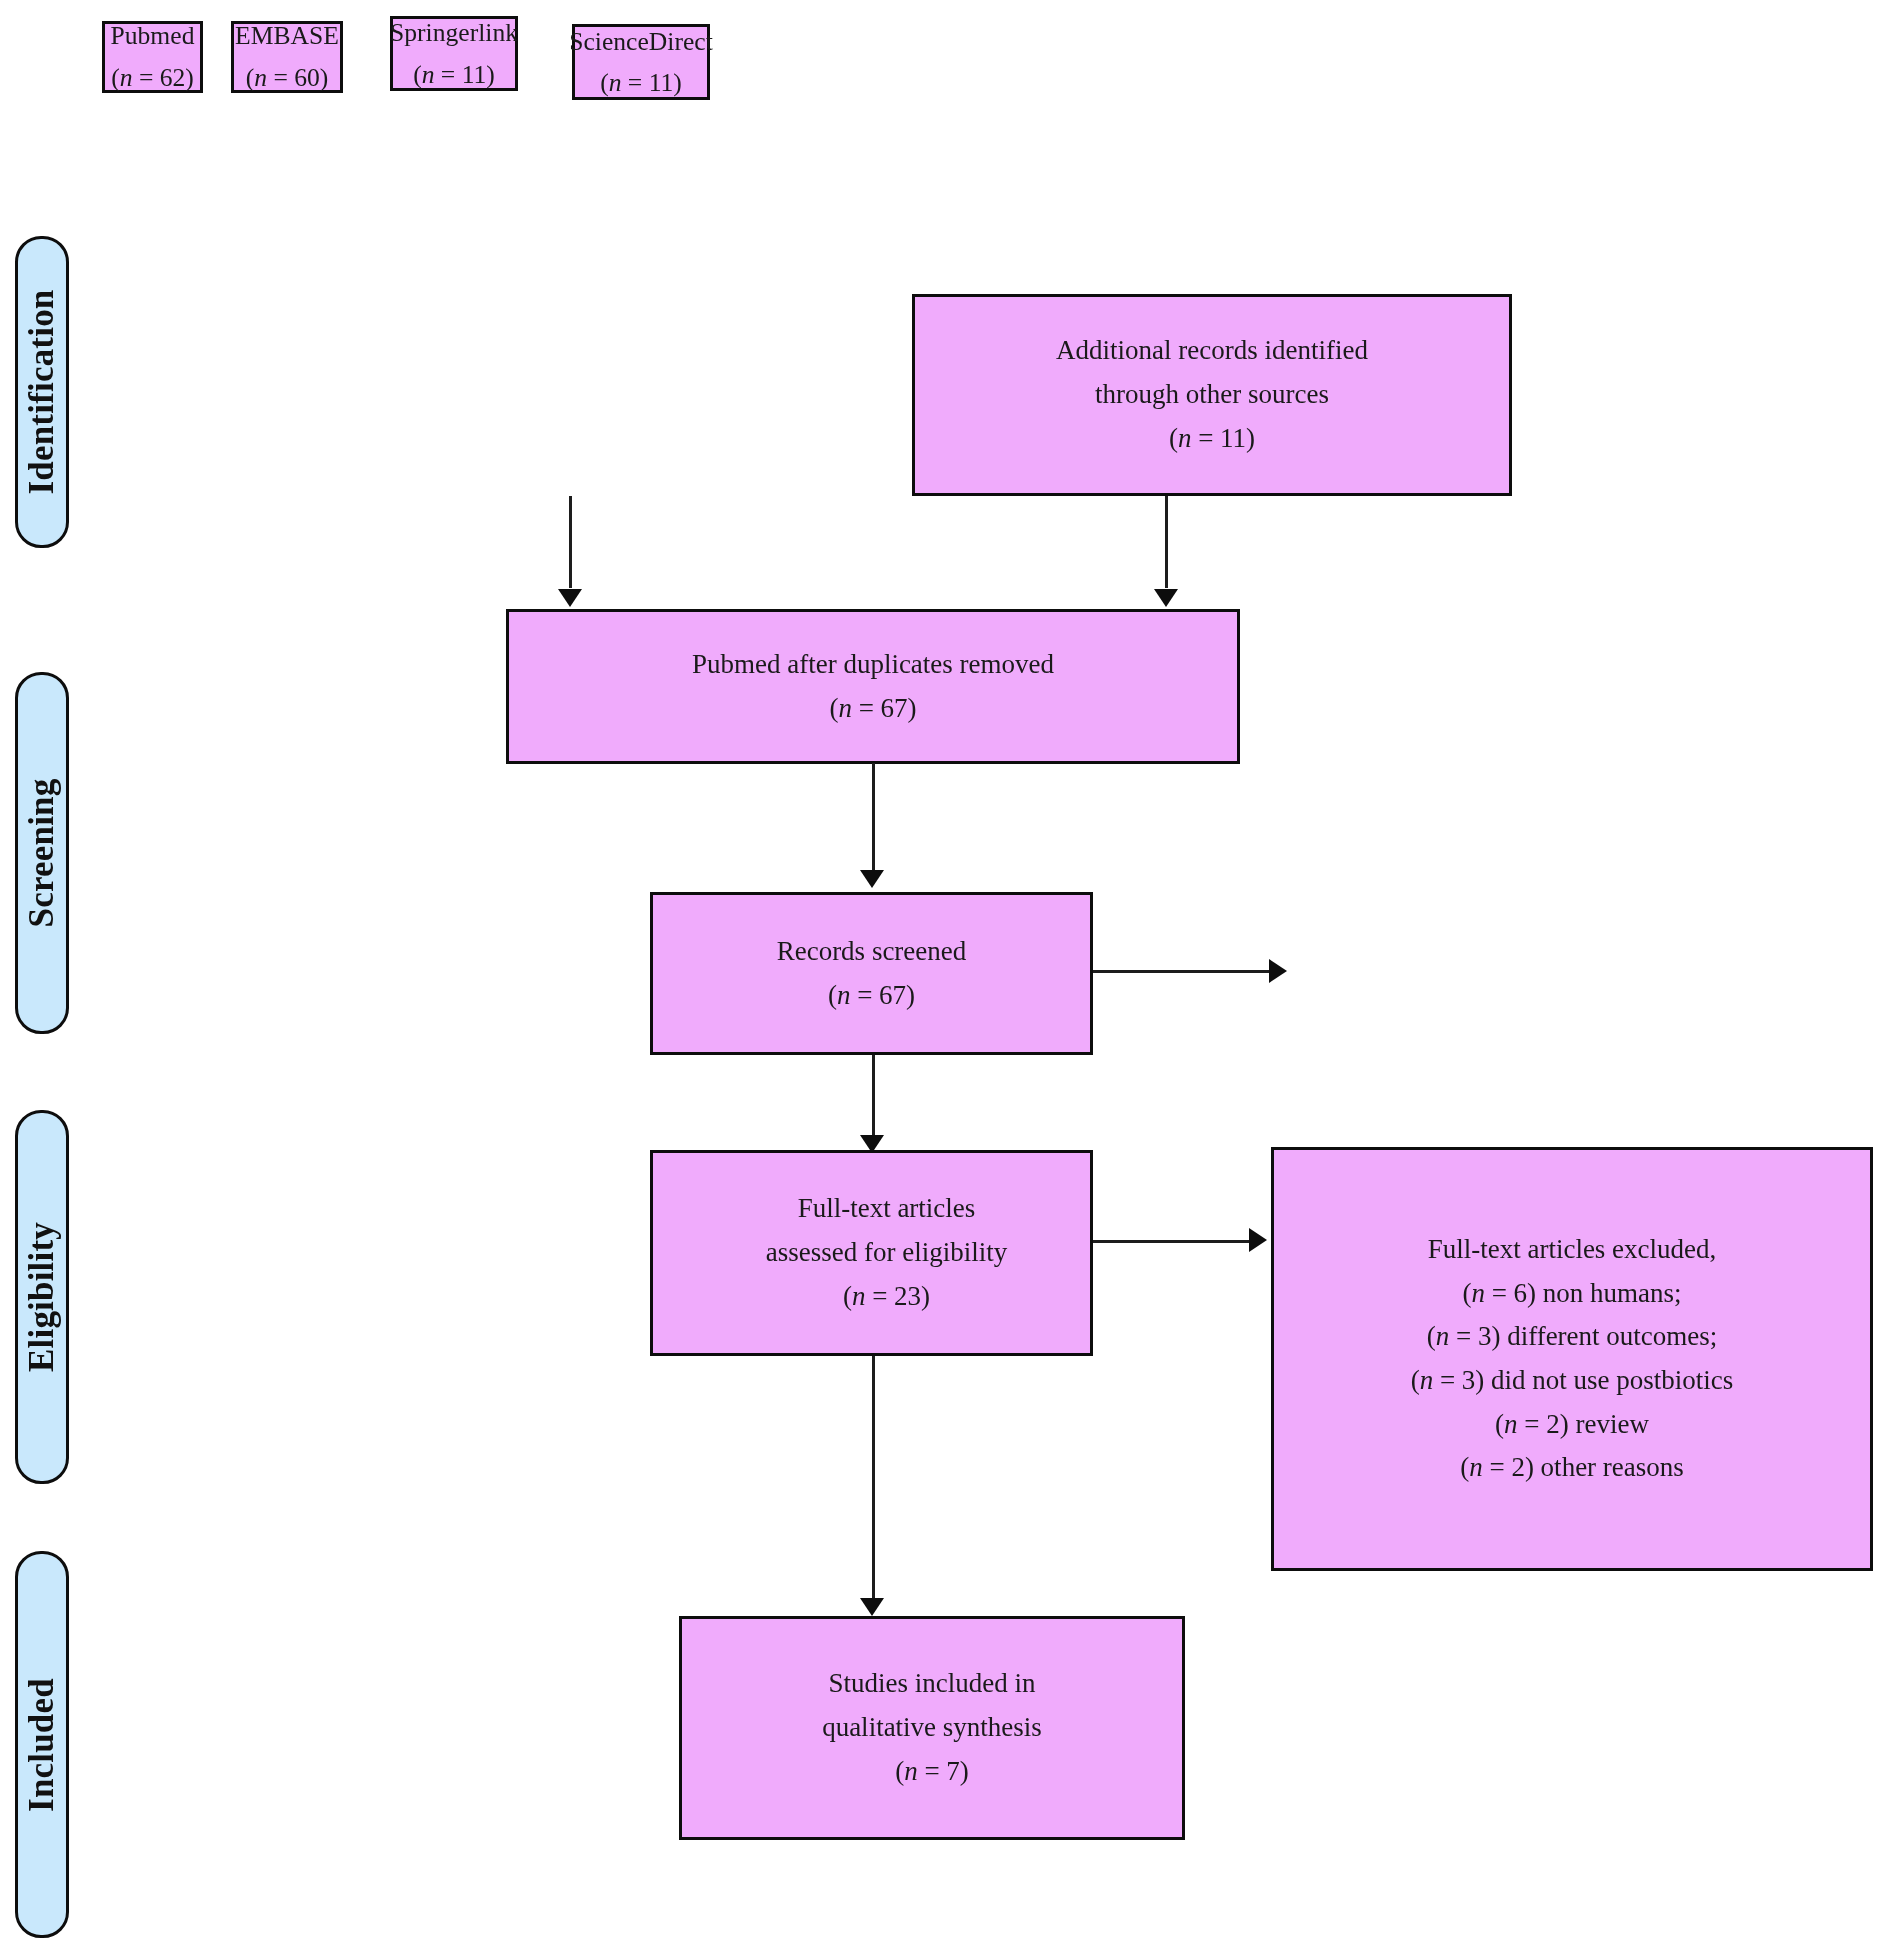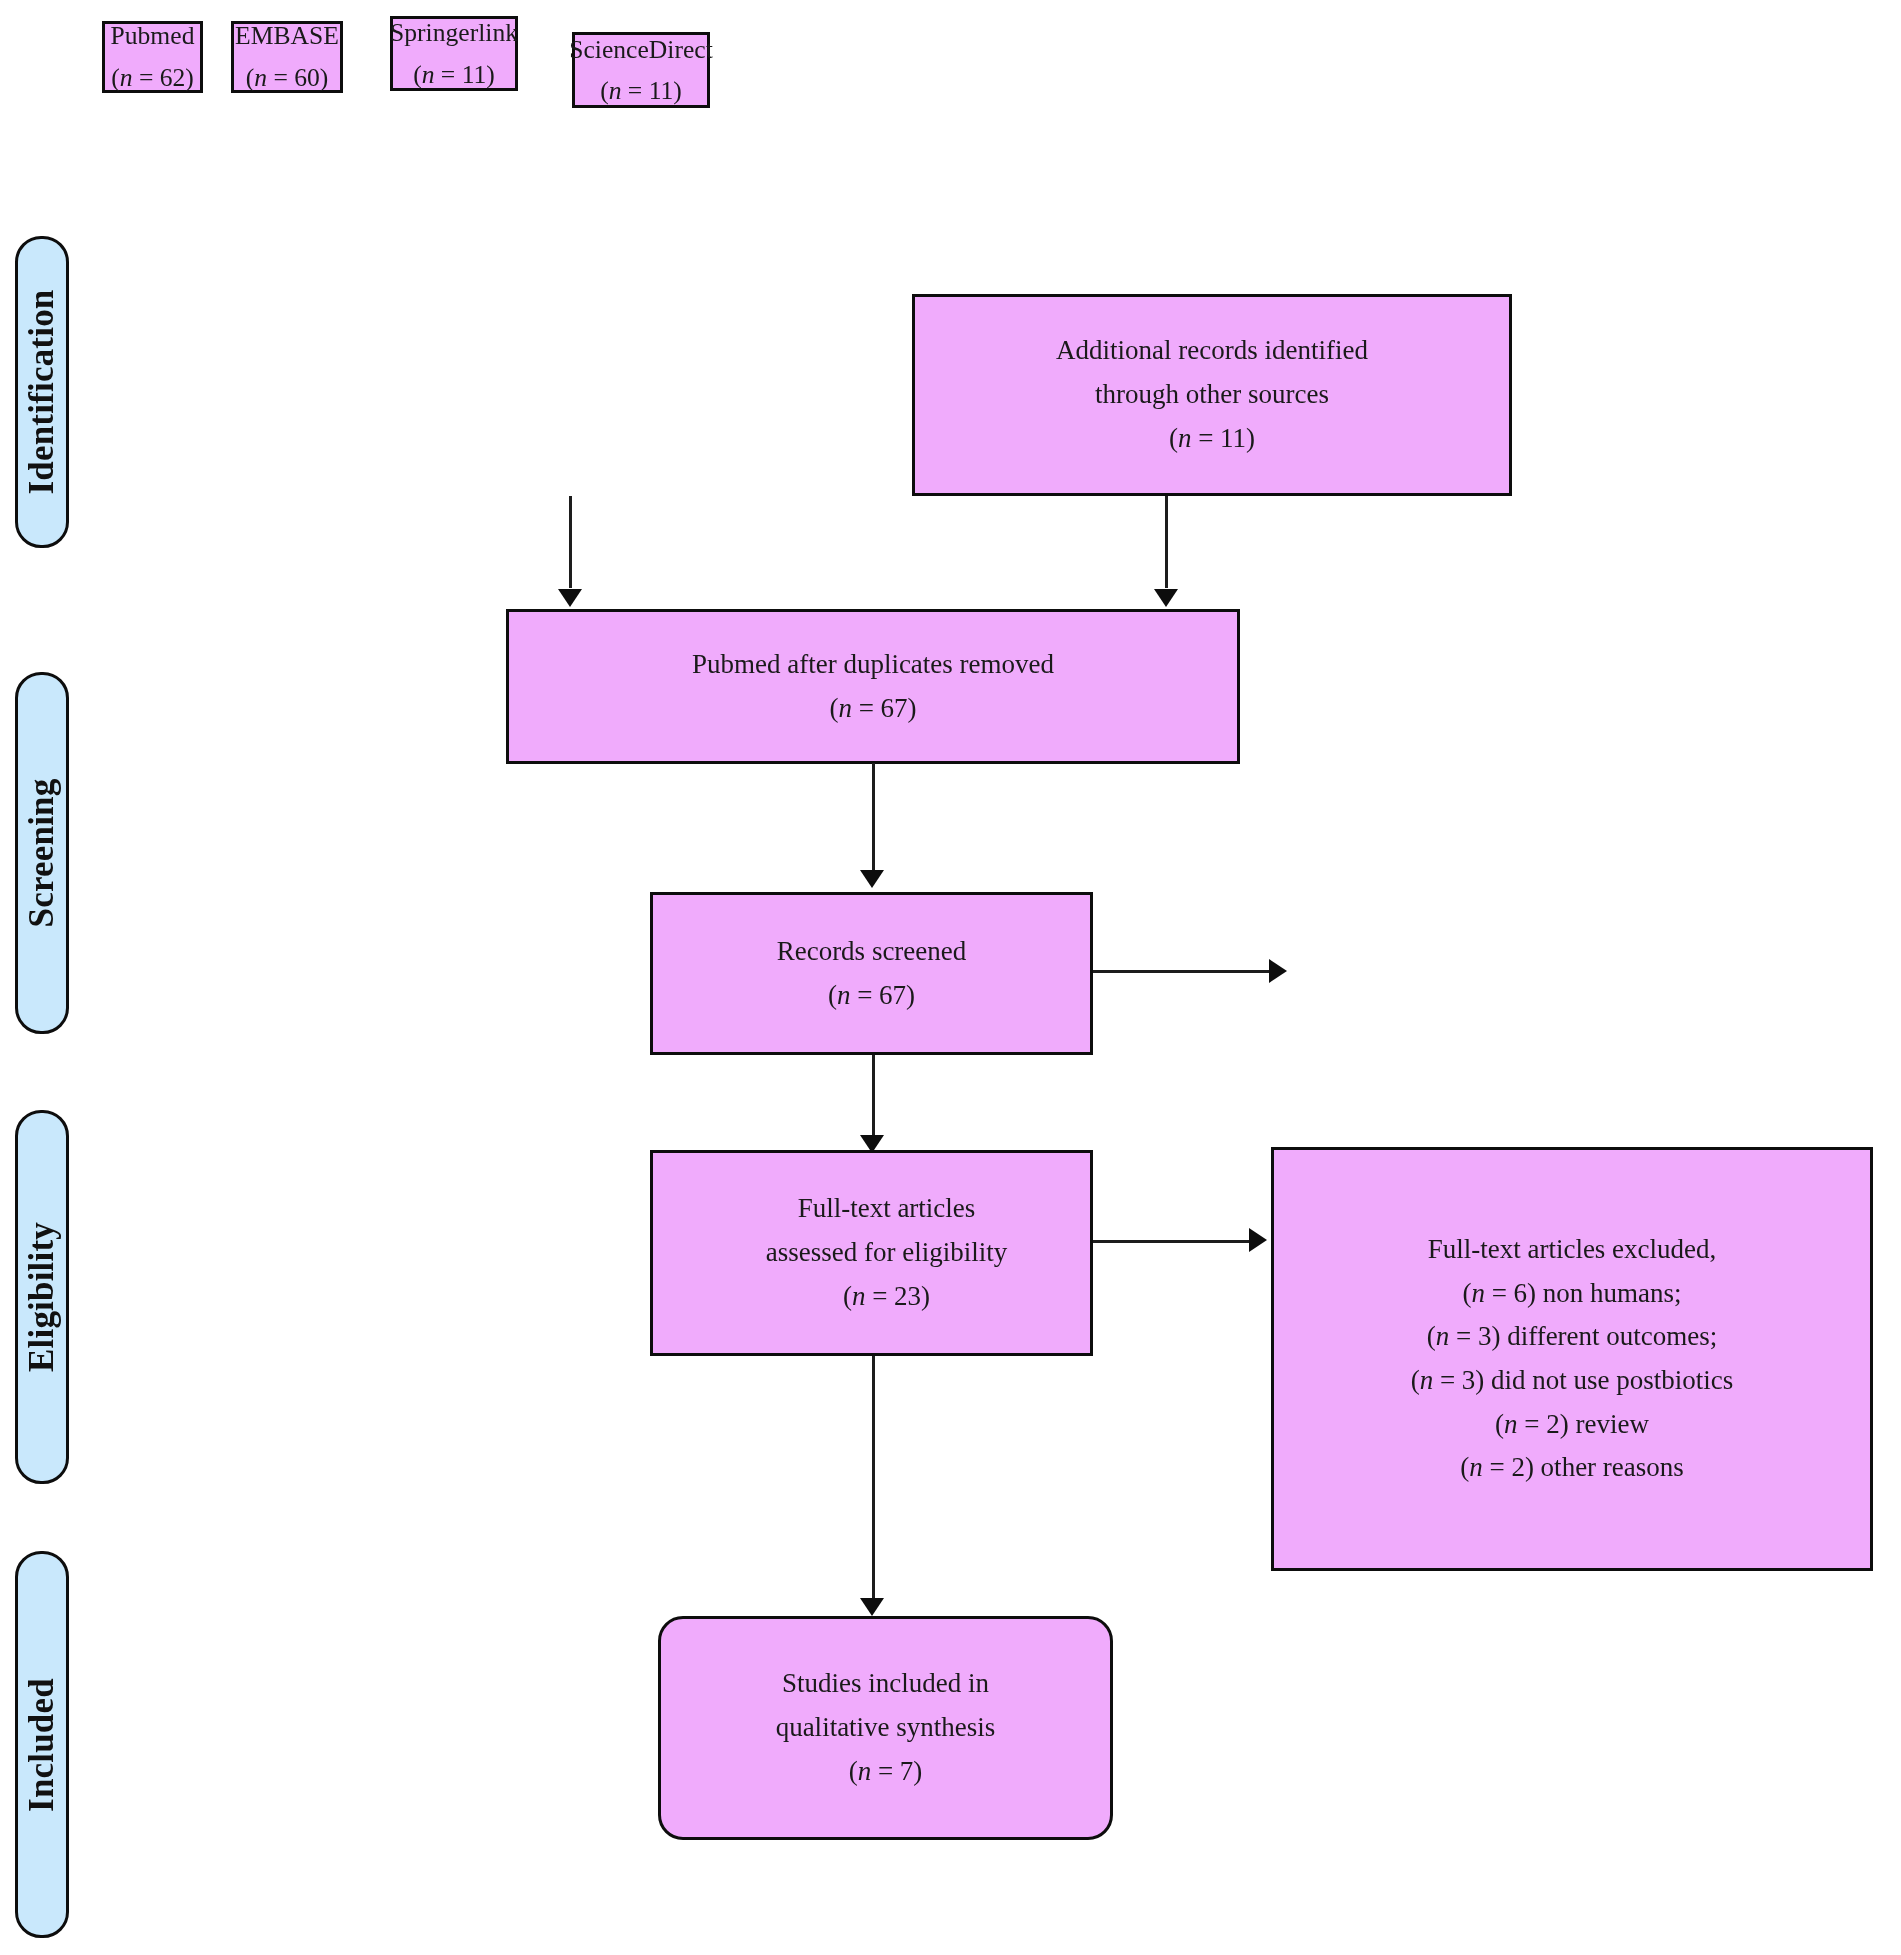--- a/index.html
+++ b/index.html
@@ -90,21 +90,21 @@
   <div class="box src" style="left:231px; top:20.6px; width:112px; height:72px;">
     <span class="line">EMBASE</span>
     <span class="line">(<span class="ital">n</span> = 60)</span>
   </div>
 
   <div class="box src" style="left:390px; top:16px; width:128px; height:75px;">
     <span class="line">Springerlink</span>
     <span class="line">(<span class="ital">n</span> = 11)</span>
   </div>
 
-  <div class="box src" style="left:572px; top:32px; width:138px; height:76px;">
+  <div class="box src" style="left:572px; top:24px; width:138px; height:76px;">
     <span class="line">ScienceDirect</span>
     <span class="line">(<span class="ital">n</span> = 11)</span>
   </div>
 
   <div class="stage" style="left:15px; top:236px; width:54px; height:312px;">
     <span class="stage-text">Identification</span>
   </div>
 
   <div class="stage" style="left:15px; top:672px; width:54px; height:362px;">
     <span class="stage-text">Screening</span>
@@ -165,20 +165,20 @@
     <span class="line">(<span class="ital">n</span> = 2) review</span>
     <span class="line">(<span class="ital">n</span> = 2) other reasons</span>
   </div>
 
   <div class="hline" style="left:1093px; top:1240px; width:160px;"></div>
   <div class="arrow-right" style="left:1249px; top:1228px;"></div>
 
   <div class="vline" style="left:872px; top:1356px; height:242px;"></div>
   <div class="arrow-down" style="left:860px; top:1598px;"></div>
 
-  <div class="box" style="left:658px; top:1616px; width:455px; height:224px;border-radius:25px;">
+  <div class="box" style="left:679px; top:1616px; width:506px; height:224px;">
     <span class="line">Studies included in</span>
     <span class="line">qualitative synthesis</span>
     <span class="line">(<span class="ital">n</span> = 7)</span>
   </div>
 
 </div>
 
 
 </body></html>

